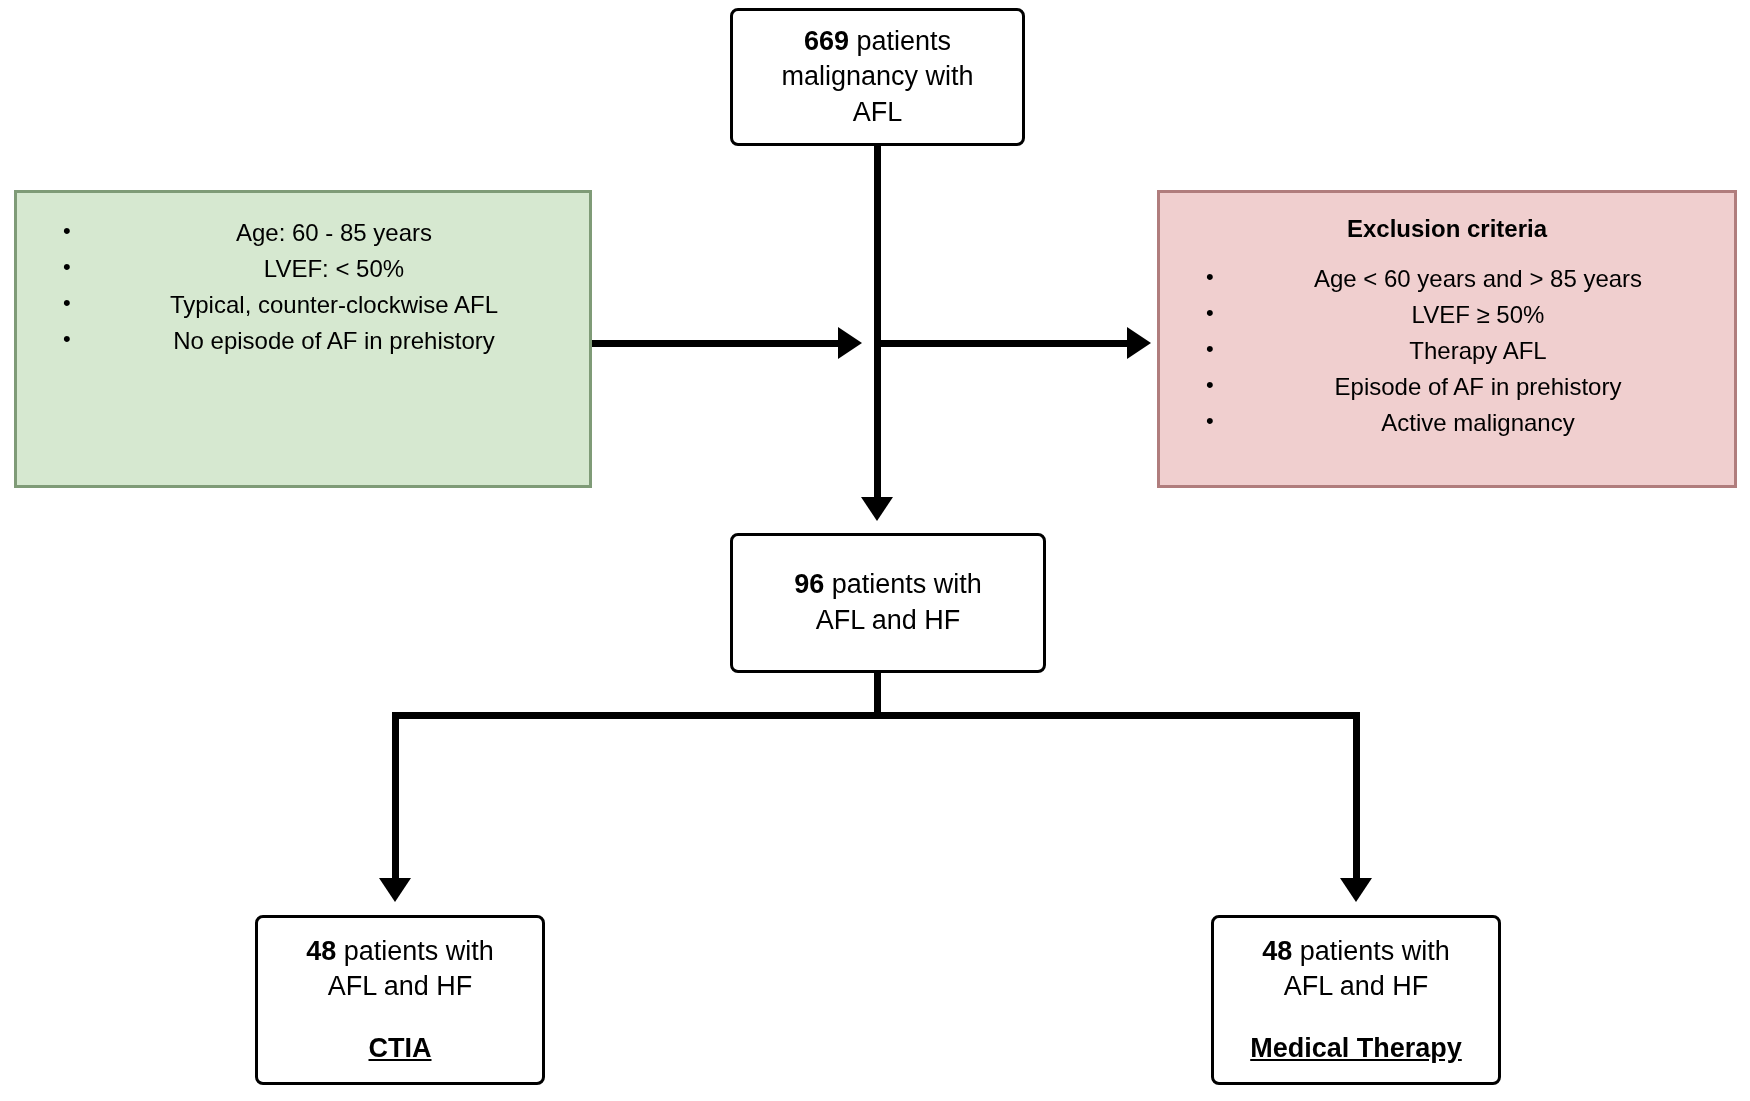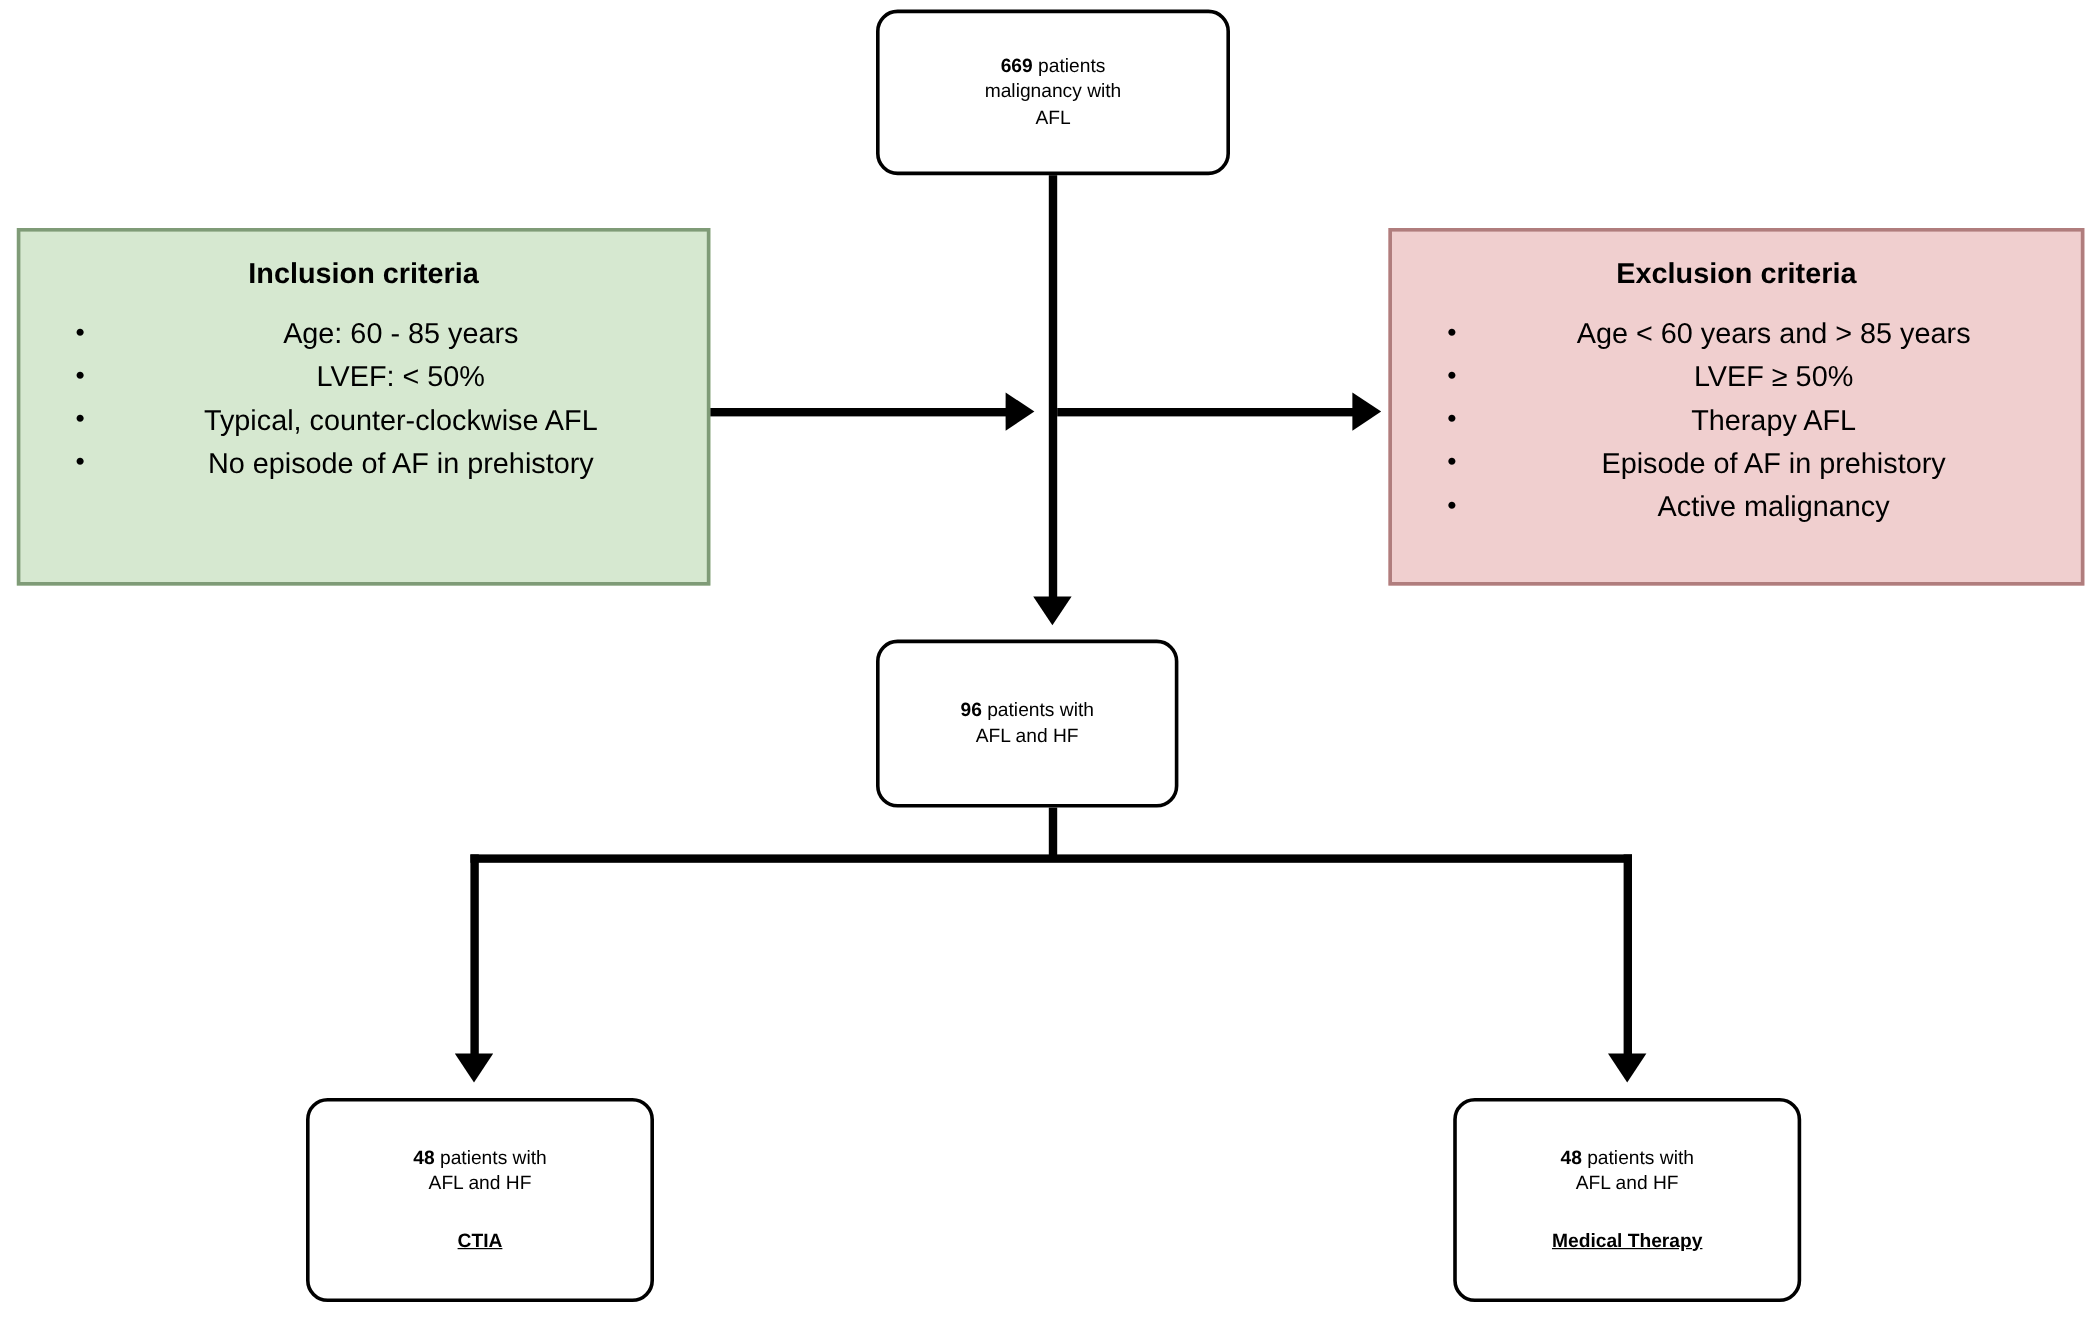--- a/index.html
+++ b/index.html
@@ -18,27 +18,27 @@
     background: #ffffff;
     overflow: hidden;
   }
 
   
   .node {
     position: absolute;
     box-sizing: border-box;
     background: #ffffff;
     border: 3px solid #000000;
-    border-radius: 18px;
+    border-radius: 8px;
     display: flex;
     flex-direction: column;
     align-items: center;
     justify-content: center;
     text-align: center;
-    font-size: 16px;
+    font-size: 27px;
     line-height: 1.32;
   }
   .node .line { white-space: nowrap; }
   .node .b { font-weight: bold; }
   .node .underline {
     font-weight: bold;
     text-decoration: underline;
     margin-top: 26px;
   }
 
@@ -114,21 +114,20 @@
 
   <div class="node" style="left:730px; top:8px; width:295px; height:138px;">
     <div class="line">
       <span class="b">669</span><span> patients</span>
     </div>
     <div class="line">malignancy with</div>
     <div class="line">AFL</div>
   </div>
 
   <div class="panel inclusion" style="left:14px; top:190px; width:578px; height:298px;">
-    <div class="panel-title">Inclusion criteria</div>
     <ul>
       <li>Age: 60 - 85 years</li>
       <li>LVEF: &lt; 50%</li>
       <li>Typical, counter-clockwise AFL</li>
       <li>No episode of AF in prehistory</li>
     </ul>
   </div>
 
   <div class="panel exclusion" style="left:1157px; top:190px; width:580px; height:298px;">
     <div class="panel-title">Exclusion criteria</div>
@@ -143,21 +142,21 @@
 
   <div class="conn vline" style="left:874px; top:146px; width:7px; height:359px;"></div>
   <div class="arrow-down" style="left:861px; top:497px;"></div>
 
   <div class="conn hline" style="left:592px; top:340px; width:248px; height:7px;"></div>
   <div class="arrow-right" style="left:838px; top:327px;"></div>
 
   <div class="conn hline" style="left:881px; top:340px; width:248px; height:7px;"></div>
   <div class="arrow-right" style="left:1127px; top:327px;"></div>
 
-  <div class="node" style="left:730px; top:533px; width:252px; height:140px;">
+  <div class="node" style="left:730px; top:533px; width:316px; height:140px;">
     <div class="line">
       <span class="b">96</span><span> patients with</span>
     </div>
     <div class="line">AFL and HF</div>
   </div>
 
   <div class="conn vline" style="left:874px; top:673px; width:7px; height:42px;"></div>
   <div class="conn hline" style="left:392px; top:712px; width:968px; height:7px;"></div>
   <div class="conn vline" style="left:392px; top:712px; width:7px; height:174px;"></div>
   <div class="arrow-down" style="left:379px; top:878px;"></div>

